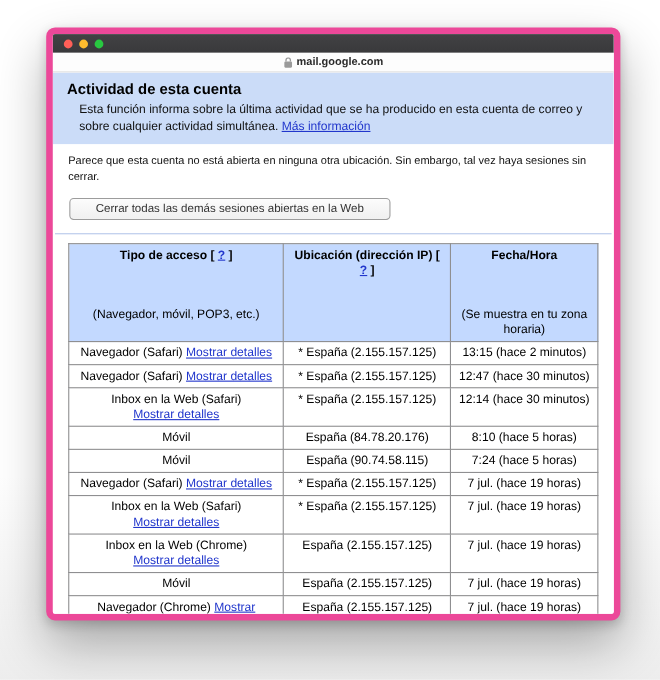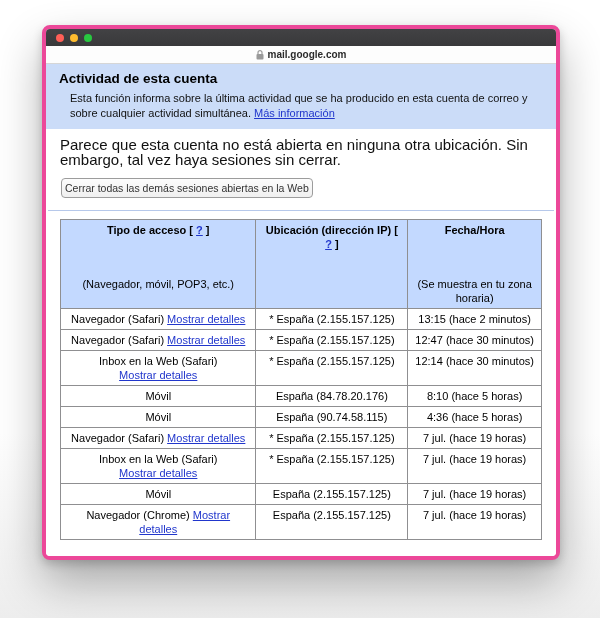--- a/index.html
+++ b/index.html
@@ -4,21 +4,21 @@
 <style>
   html,body{margin:0;padding:0;}
   body{
     width:600px;height:618px;position:relative;overflow:hidden;
     background:linear-gradient(#ffffff 70%,#ededed 100%);
     font-family:"Liberation Sans","DejaVu Sans",sans-serif;
     -webkit-font-smoothing:antialiased;
   }
   .window{
     position:absolute;left:42px;top:25px;width:510px;height:527px;
-    background:#fff;border:4px solid #ec4899;border-radius:8px;overflow:hidden;
+    background:#fff;border:6px solid #ec4899;border-radius:8px;overflow:hidden;
     box-shadow:0 22px 45px rgba(0,0,0,.30),0 4px 10px rgba(0,0,0,.18);
   }
   
   .titlebar{height:17px;background:linear-gradient(#424244,#39393b);display:flex;align-items:center;padding:0 10px;}
   .traffic{display:flex;gap:6px;}
   .light{width:8px;height:8px;border-radius:50%;display:inline-block;}
   .light.red{background:#ff5f57;}
   .light.yellow{background:#febc2e;}
   .light.green{background:#28c840;}
   .urlbar{
@@ -28,25 +28,25 @@
   }
   .urlbar .domain{color:#2b2b2b;font-weight:700;}
   .lock-svg{display:inline-block;}
   
   .content{height:608px;position:relative;overflow:hidden;background:#fff;}
   .header-band{background:#cbdcf8;padding:7px 13px 9px;}
   .page-title{font-size:13.5px;font-weight:700;color:#000;margin:0 0 5px;}
   .page-desc{font-size:11px;color:#111;margin:0 0 0 11px;line-height:14.5px;max-width:478px;}
   a{color:#2136cc;text-decoration:underline;cursor:pointer;}
   .status-section{padding:9px 14px 0;}
-  .status-text{font-size:15px;color:#111;line-height:14.5px;margin:0;max-width:482px;}
+  .status-text{font-size:10px;color:#111;line-height:14.5px;margin:0;max-width:482px;}
   .close-btn{
     margin:11px 0 0 1px;font-family:inherit;font-size:10.5px;color:#333;
     background:linear-gradient(#fcfcfc,#f0f0f0);border:1px solid #9c9c9c;border-radius:4px;
-    padding:3px 3px;cursor:pointer;
+    padding:3px 23px;cursor:pointer;
   }
   .sep{border:0;border-top:1px solid #b6c8ea;margin:12px 2px 0;}
   .recent-section{padding:8px 14px 0;}
   .recent-heading{font-size:11.5px;font-weight:700;margin:0 0 8px;}
   table.activity{border-collapse:collapse;width:482px;font-size:11px;color:#000;
     border:1px solid #4a4a4c;}
   table.activity th,table.activity td{
     border:1px solid #8f8f91;padding:3px 6px;text-align:center;vertical-align:top;line-height:14px;
   }
   table.activity th{background:#c3d9ff;font-weight:700;}
@@ -132,30 +132,35 @@
               <td>12:14 (hace 30 minutos)</td>
             </tr>
             <tr>
               <td><span>Móvil</span></td>
               <td>España (84.78.20.176)</td>
               <td>8:10 (hace 5 horas)</td>
             </tr>
             <tr>
               <td><span>Móvil</span></td>
               <td>España (90.74.58.115)</td>
-              <td>4:36 (hace 5 horas)</td>
+              <td>7:24 (hace 5 horas)</td>
             </tr>
             <tr>
               <td><span>Navegador (Safari)</span> <a>Mostrar detalles</a></td>
               <td>* España (2.155.157.125)</td>
               <td>7 jul. (hace 19 horas)</td>
             </tr>
             <tr>
               <td><span>Inbox en la Web (Safari)</span><br><a>Mostrar detalles</a></td>
               <td>* España (2.155.157.125)</td>
+              <td>7 jul. (hace 19 horas)</td>
+            </tr>
+            <tr>
+              <td><span>Inbox en la Web (Chrome)</span><br><a>Mostrar detalles</a></td>
+              <td>España (2.155.157.125)</td>
               <td>7 jul. (hace 19 horas)</td>
             </tr>
             <tr>
               <td><span>Móvil</span></td>
               <td>España (2.155.157.125)</td>
               <td>7 jul. (hace 19 horas)</td>
             </tr>
             <tr>
               <td><span>Navegador (Chrome)</span> <a>Mostrar detalles</a></td>
               <td>España (2.155.157.125)</td>

